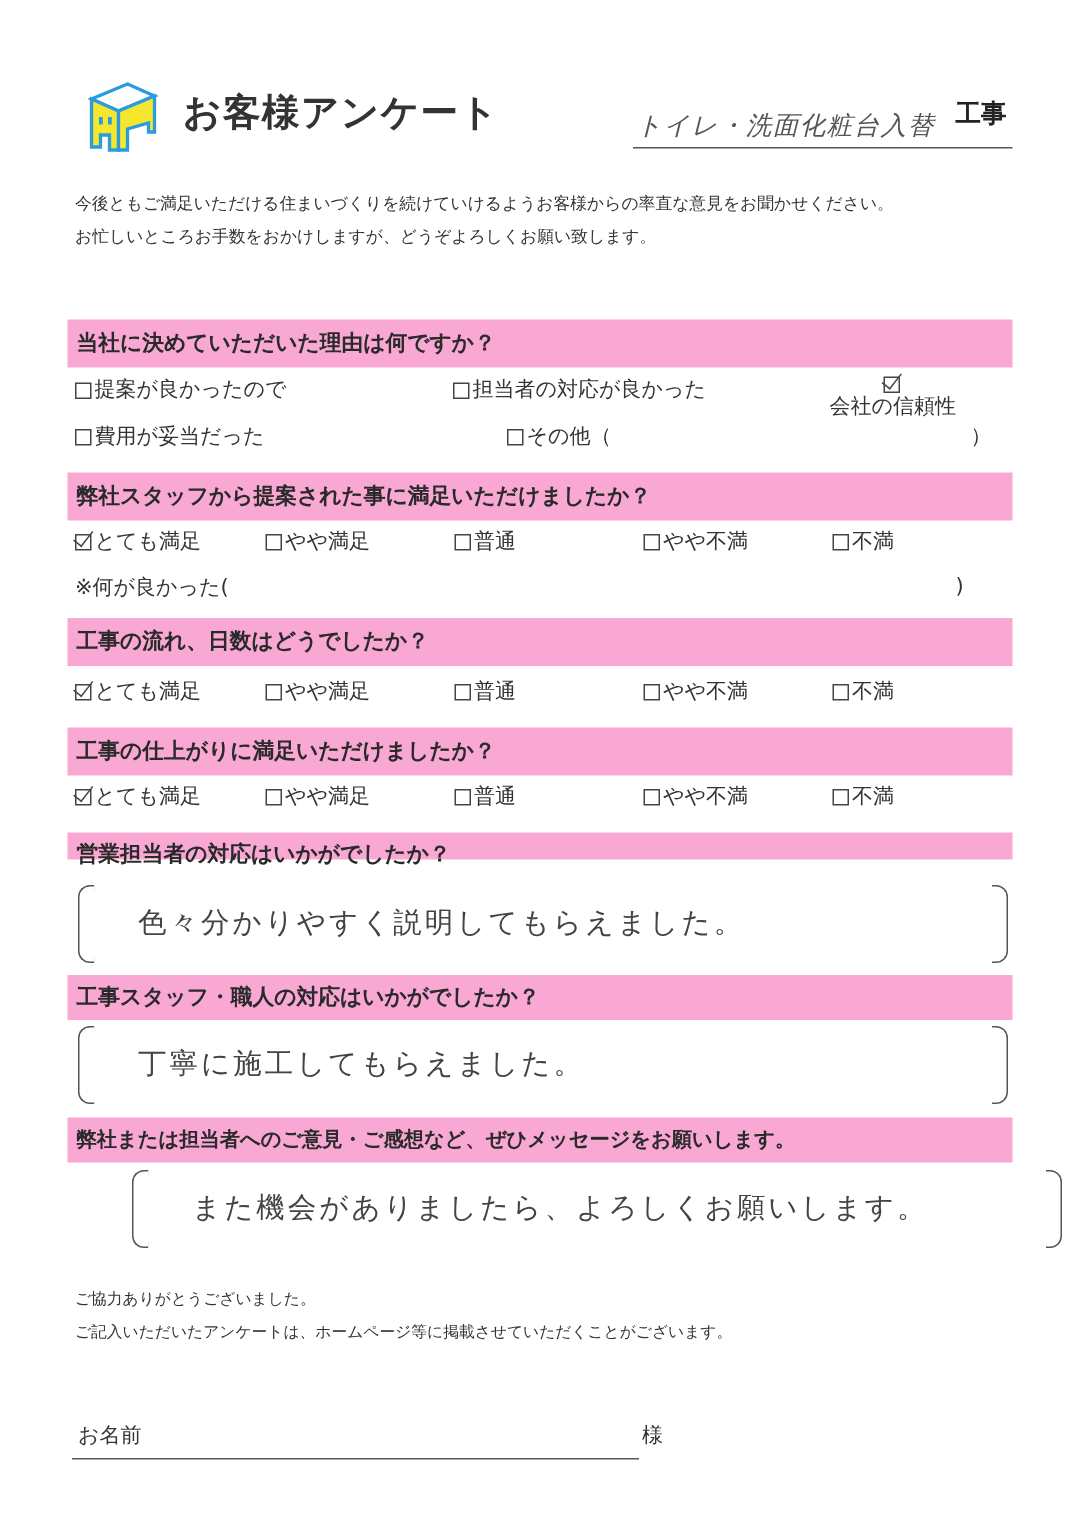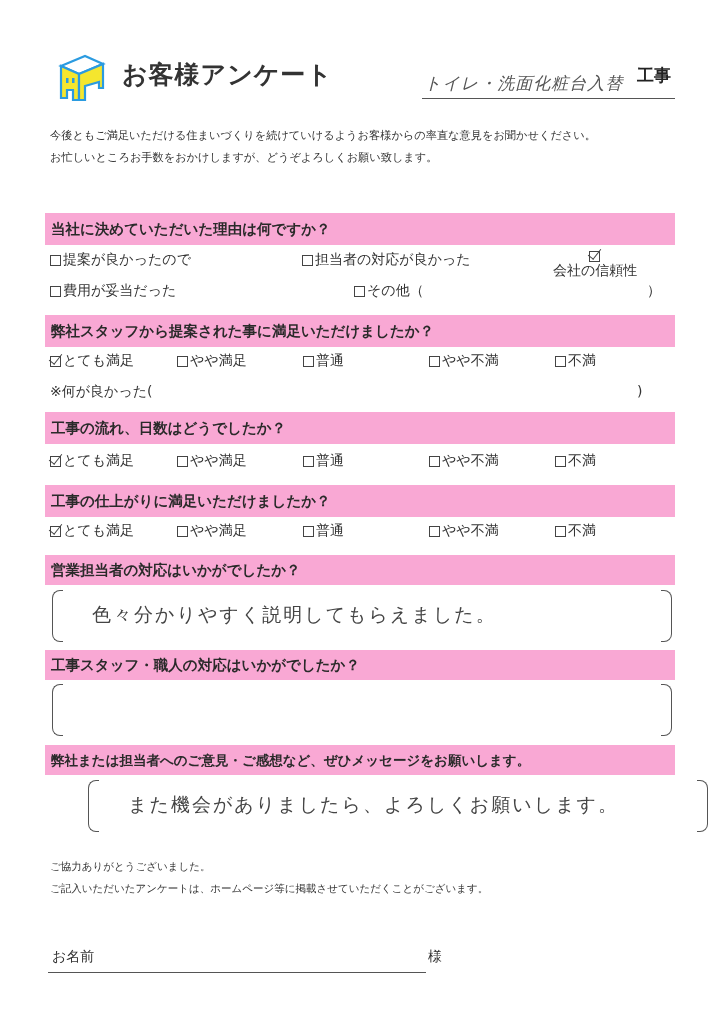--- a/index.html
+++ b/index.html
@@ -88,21 +88,21 @@
     <span>担当者の対応が良かった</span>
 </div>
 <div class="abs opt" style="left:553px; top:251px;flex-direction:column;">
   <span class="cb checked"></span>
     <span>会社の信頼性</span>
 </div>
 <div class="abs opt" style="left:50px; top:282px;">
   <span class="cb"></span>
     <span>費用が妥当だった</span>
 </div>
-<div class="abs opt" style="left:314px; top:282px;padding-left:40px;">
+<div class="abs opt" style="left:298px; top:282px;padding-left:40px;">
   <span class="cb"></span>
     <span>その他（</span>
 </div>
 <div class="abs paren" style="left:647px; top:282px;">）</div>
 
 <div class="abs qbar" style="top:315px;">弊社スタッフから提案された事に満足いただけましたか？</div>
 <div class="abs opt" style="left:50px; top:352px;">
   <span class="cb checked"></span>
     <span>とても満足</span>
 </div>
@@ -162,30 +162,31 @@
 </div>
 <div class="abs opt" style="left:429px; top:522px;">
   <span class="cb"></span>
     <span>やや不満</span>
 </div>
 <div class="abs opt" style="left:555px; top:522px;">
   <span class="cb"></span>
     <span>不満</span>
 </div>
 
-<div class="abs qbar" style="top:555px; height:30px; line-height:30px;">営業担当者の対応はいかがでしたか？</div>
+<div class="abs qbar" style="top:555px; height:18px; line-height:30px;">営業担当者の対応はいかがでしたか？</div>
 <div class="abs answer-box" style="top:590px;">
   <div class="bracket-l"></div>
   <div class="hand">色々分かりやすく説明してもらえました。</div>
   <div class="bracket-r"></div>
 </div>
 
 <div class="abs qbar" style="top:650px; height:30px; line-height:30px;">工事スタッフ・職人の対応はいかがでしたか？</div>
 <div class="abs answer-box" style="top:684px;">
   <div class="bracket-l"></div>
+  <div class="hand">丁寧に施工してもらえました。</div>
   <div class="bracket-r"></div>
 </div>
 
 <div class="abs qbar" style="top:745px; height:30px; line-height:30px; font-size:13.5px;">弊社または担当者へのご意見・ご感想など、ぜひメッセージをお願いします。</div>
 <div class="abs answer-box" style="top:780px;margin-left:36px;">
   <div class="bracket-l"></div>
   <div class="hand">また機会がありましたら、よろしくお願いします。</div>
   <div class="bracket-r"></div>
 </div>
 

